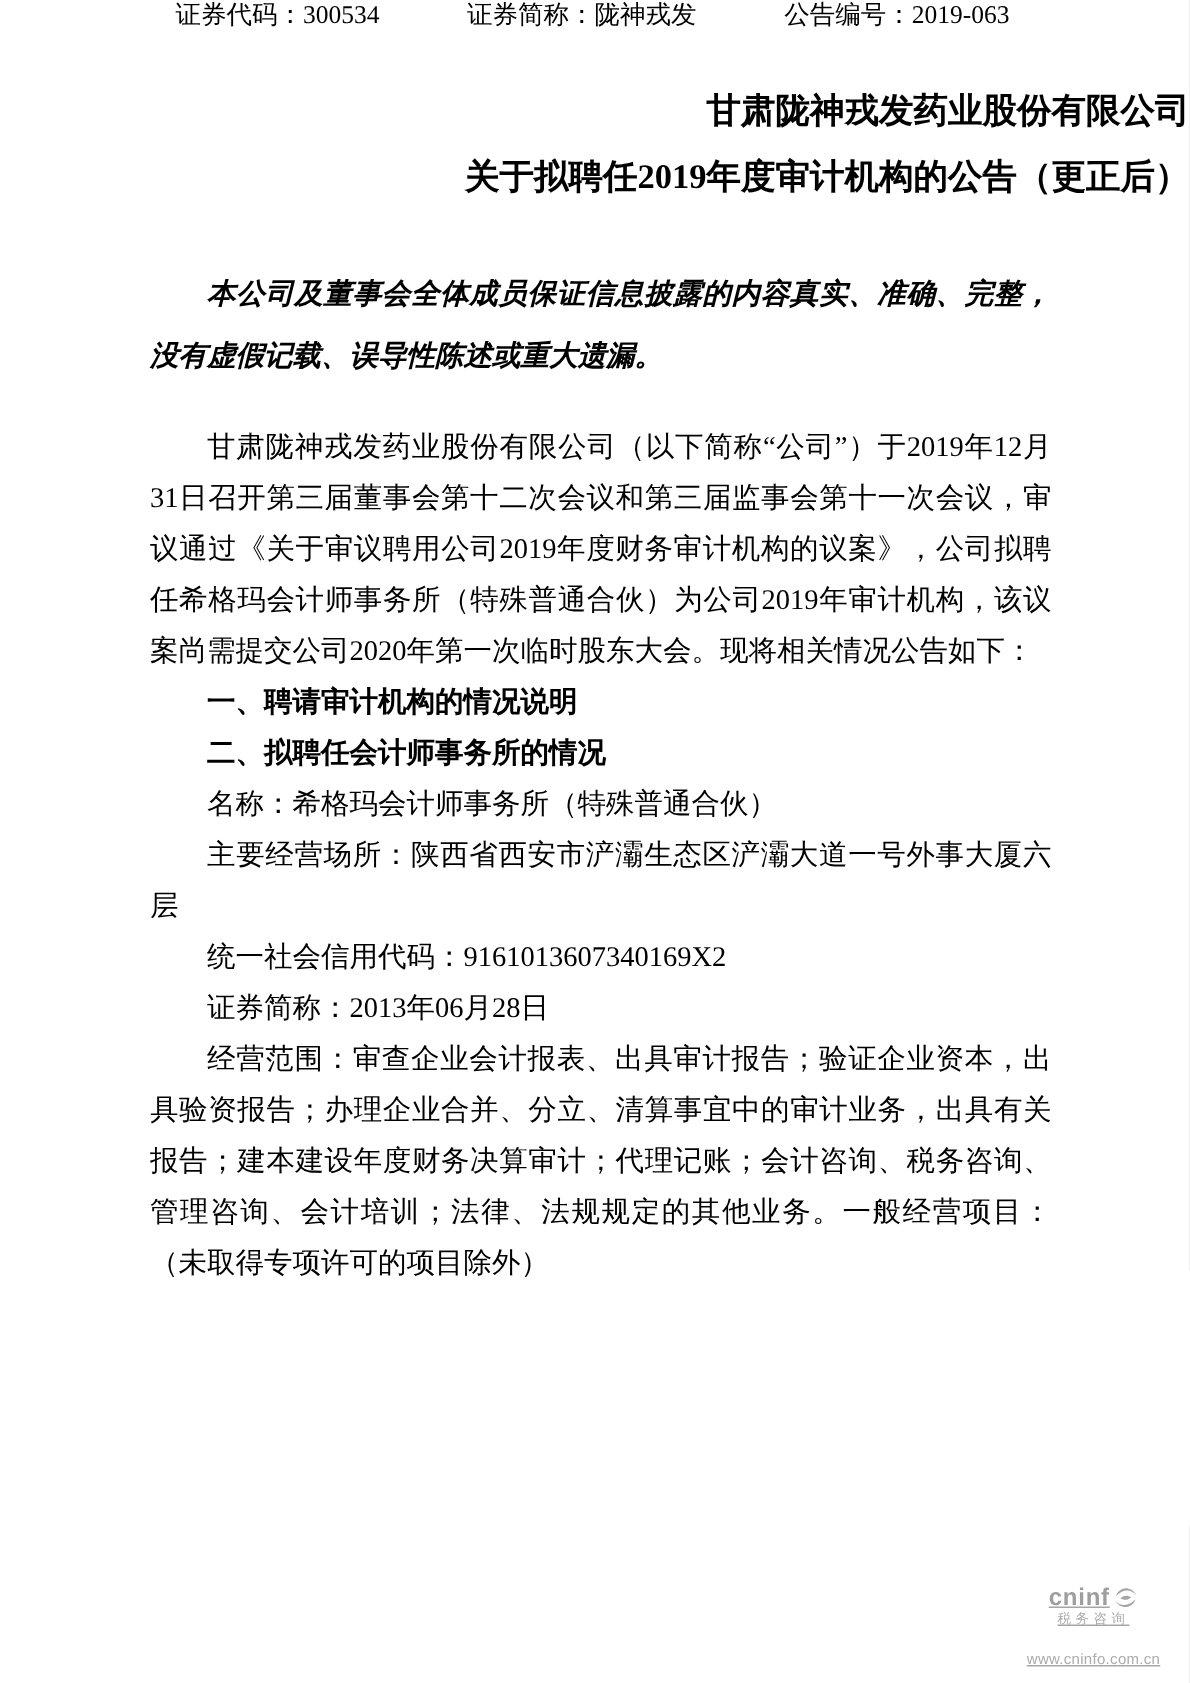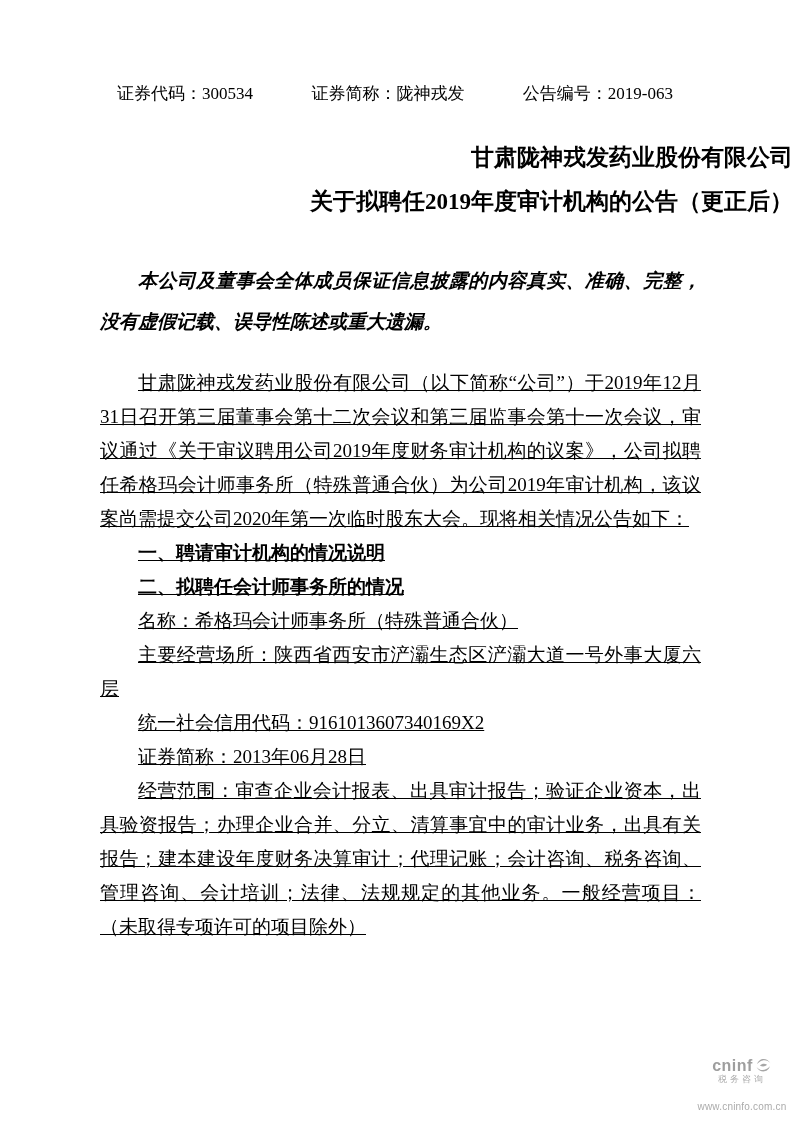--- a/index.html
+++ b/index.html
@@ -8,21 +8,20 @@
     position: relative;
     width: 793px;
     height: 1122px;
     margin: 0 auto;
     background: #ffffff;
     font-family: "Liberation Serif", "DejaVu Serif", serif;
     color: #000000;
     overflow: hidden;
   }
   .doc-header {
-    padding-top: 84px;
     margin: 0 120px 0 117px;
     display: flex;
     justify-content: space-between;
     font-size: 17px;
     line-height: 20px;
   }
   .title-block {
     margin-top: 32px;
     text-align: right;
     font-weight: bold;
@@ -40,36 +39,36 @@
   }
   .body-block {
     margin: 24px 92px 0 100px;
     font-size: 19px;
     line-height: 34px;
     text-align: justify;
   }
   .body-block p {
     text-indent: 2em;
     margin: 0;
-    text-decoration: underline;
   }
   .section-heading {
     font-weight: bold;
     text-indent: 2em;
     margin: 0;
   }
   .footer-logo {
     position: absolute;
-    right: 5px;
+    right: 18px;
     bottom: 10px;
     width: 92px;
     text-align: center;
     color: #a6a6a6;
     font-family: "Liberation Sans", "DejaVu Sans", sans-serif;
     line-height: 1.1;
+    text-decoration: underline;
   }
   .footer-brand-row {
     display: flex;
     align-items: center;
     justify-content: center;
     gap: 2px;
   }
   .footer-brand {
     font-size: 16px;
     font-weight: bold;

